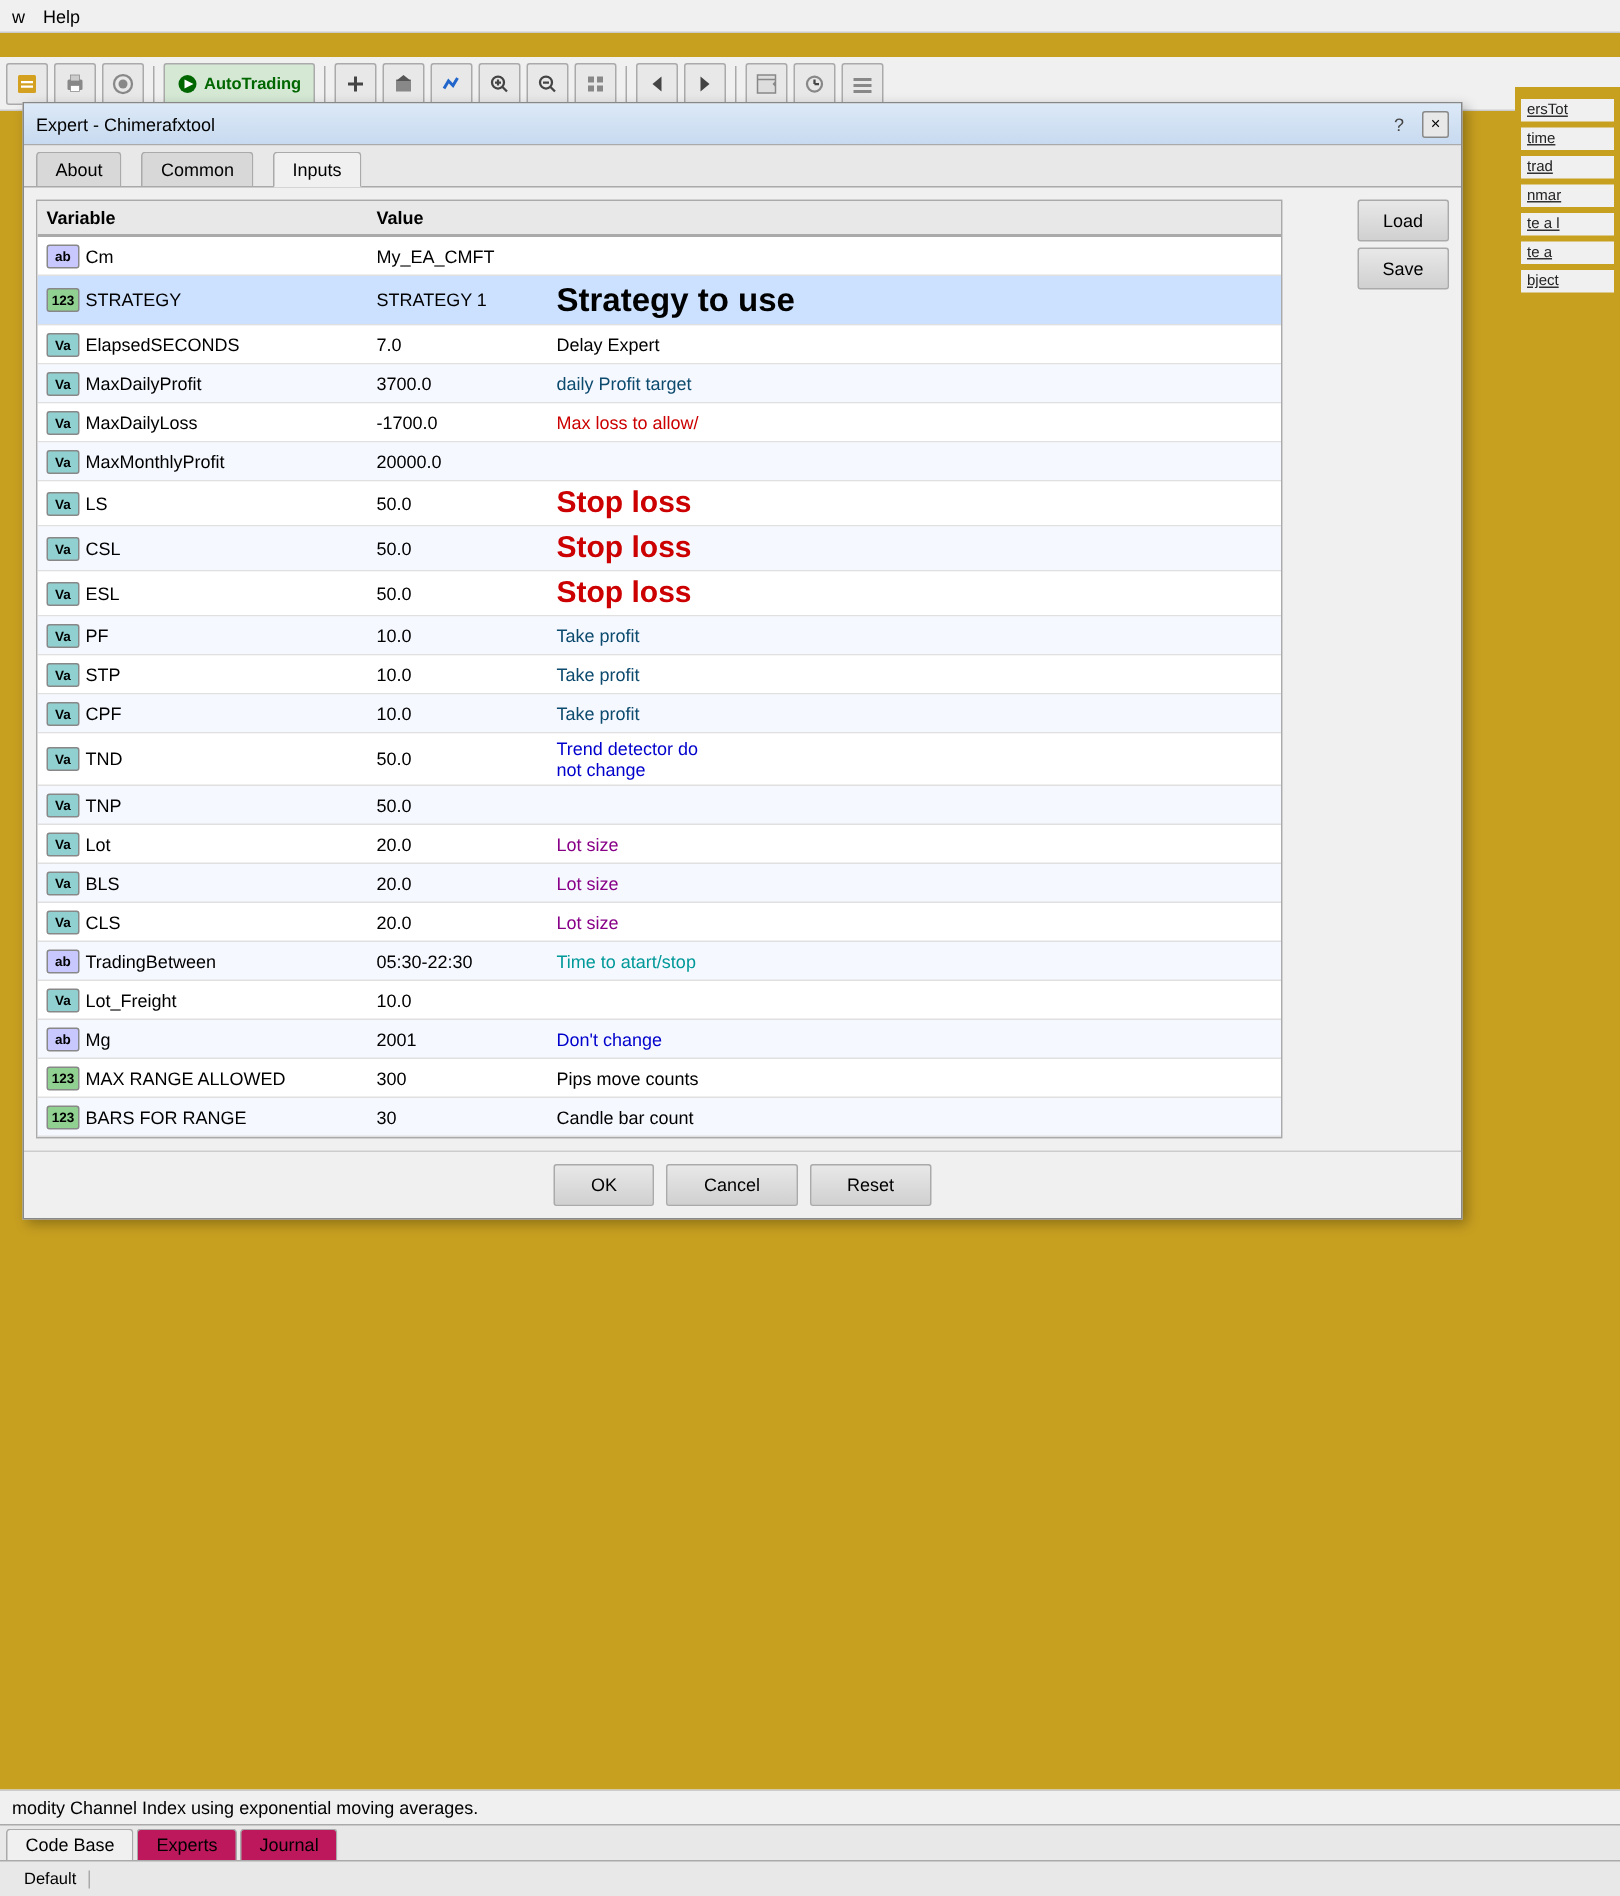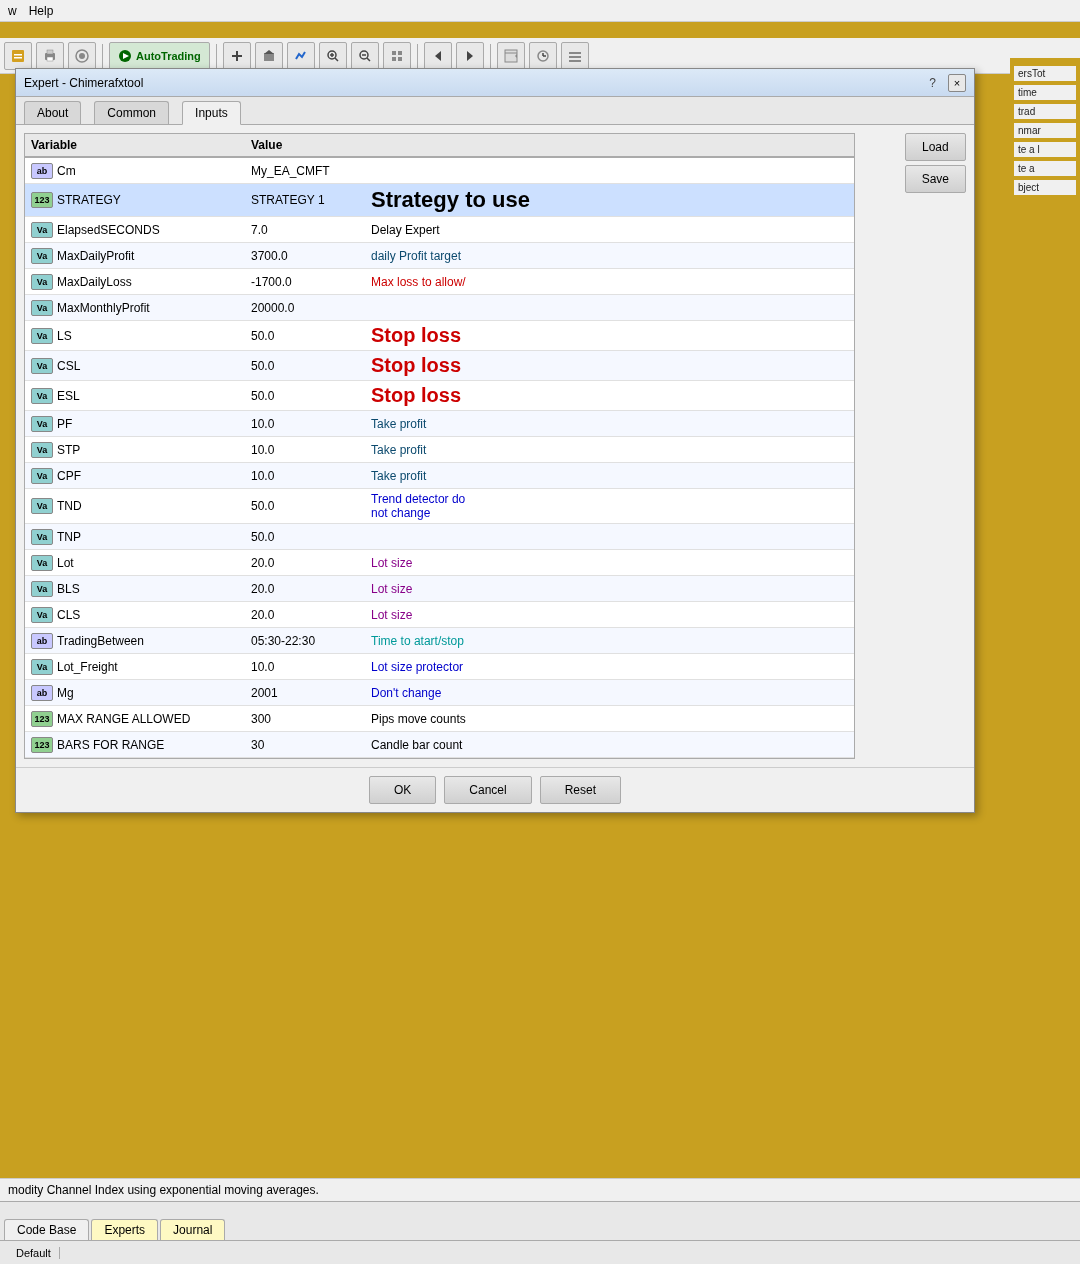--- a/index.html
+++ b/index.html
@@ -270,31 +270,31 @@
       background: #f0f0f0;
       padding: 4px 8px;
       font-size: 12px;
       color: #000;
       border-top: 1px solid #ccc;
     }
     .bottom-tabs {
       display: flex;
       background: #e8e8e8;
       border-top: 1px solid #aaa;
-      padding: 17px 4px 0;
+      padding: 2px 4px 0;
       gap: 2px;
       text-align: center;
     }
     .bottom-tab {
       padding: 3px 12px;
       font-size: 12px;
       cursor: pointer;
       border: 1px solid #aaa;
       border-bottom: none;
-      background: #fef9c3;
+      background: #be185d;
       border-radius: 3px 3px 0 0;
     }
     .bottom-tab.active {
       background: #f0f0f0;
     }
     .status-bar {
       background: #e8e8e8;
       height: 24px;
       display: flex;
       align-items: center;
@@ -316,20 +316,21 @@
       top: 58px;
       width: 70px;
       background: #c8a020;
       display: flex;
       flex-direction: column;
       align-items: flex-start;
       padding: 8px 4px;
       font-size: 10px;
       color: #333;
       gap: 4px;
+      text-decoration: underline;
     }
     .right-edge-text {
       font-size: 10px;
       color: #222;
       background: #f0f0f0;
       padding: 2px 4px;
       width: 100%;
       word-break: break-word;
     }
 
@@ -701,23 +702,20 @@
     </div>
   </div>
           <div class="table-row">
     <div class="table-cell">
       <span class="type-badge badge-val">Va</span>
       <span>Lot_Freight</span>
     </div>
     <div class="table-cell">
       <span>10.0</span>
     </div>
-    <div class="table-cell">
-      <span class="comment-text comment-blue">Lot size protector</span>
-    </div>
   </div>
           <div class="table-row">
     <div class="table-cell">
       <span class="type-badge badge-ab">ab</span>
       <span>Mg</span>
     </div>
     <div class="table-cell">
       <span>2001</span>
     </div>
     <div class="table-cell">

